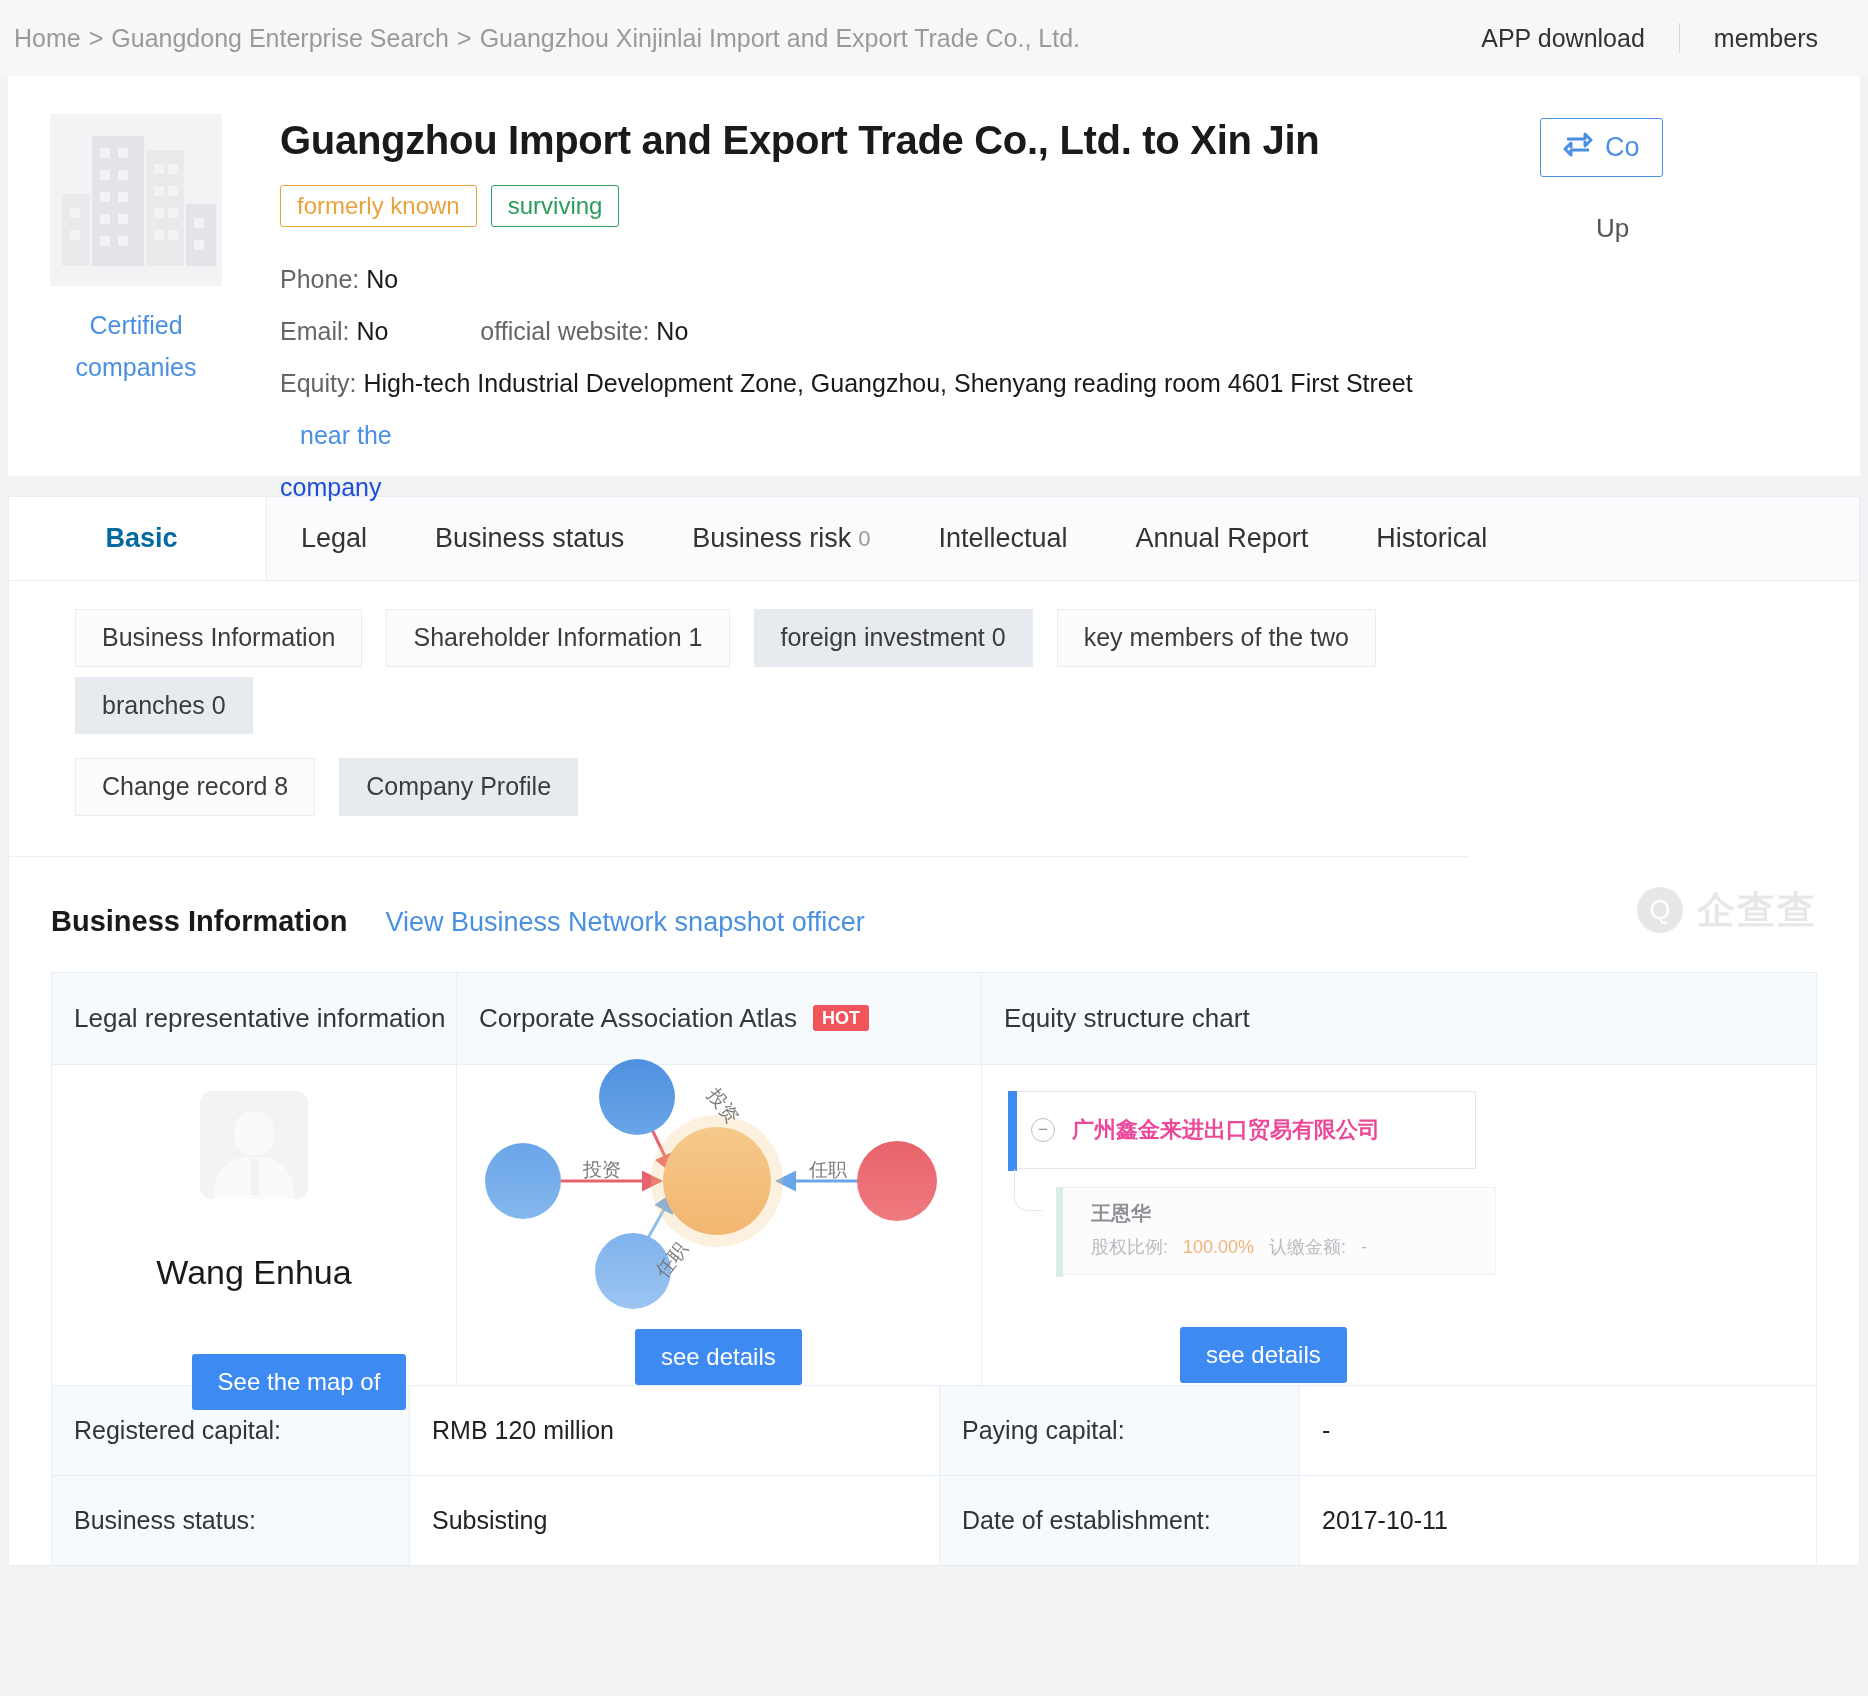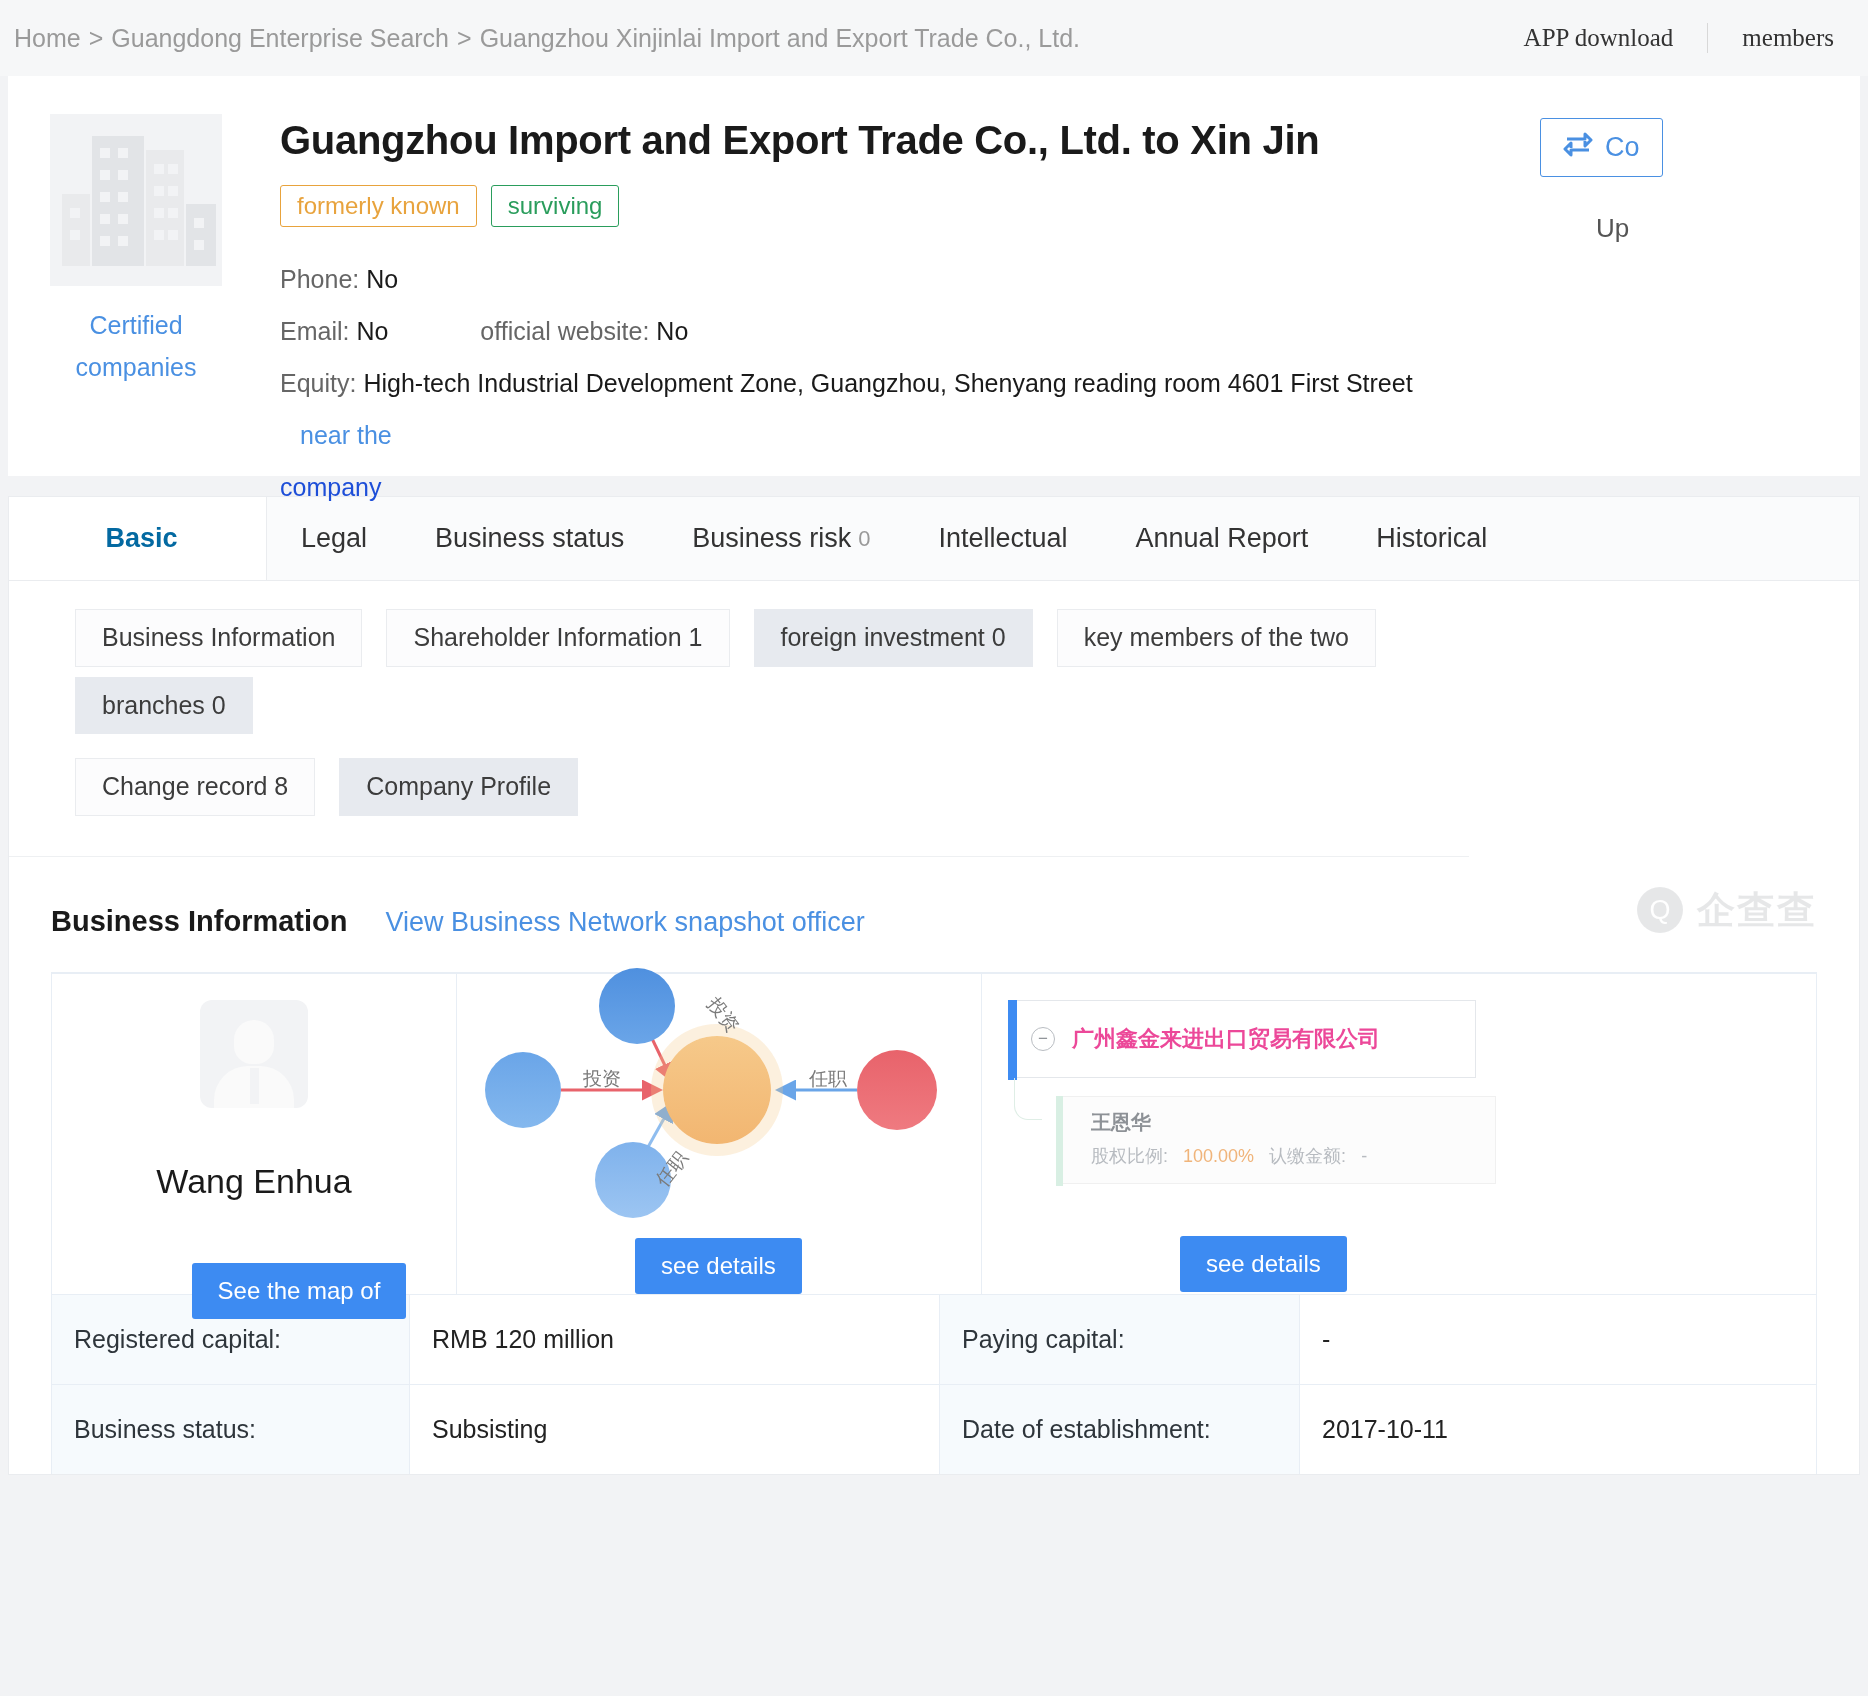--- a/index.html
+++ b/index.html
@@ -20,22 +20,22 @@
     position: relative;
   }
   .breadcrumb {
     font-size: 25px;
     color: #9a9a9a;
     white-space: nowrap;
   }
   .breadcrumb .sep { margin: 0 8px; }
   .topbar-right {
     position: absolute;
-    right: 0; top: 0; height: 76px;
-    display: flex; align-items: center; font-family: Liberation Serif, serif;
+    right: 16px; top: 0; height: 76px;
+    display: flex; align-items: center;
   }
   .topbar-right .tb-item {
     font-size: 25px;
     color: #333;
     padding: 0 34px;
     white-space: nowrap;
   }
   .topbar-right .tb-divider {
     width: 1px; height: 30px; background: #d8d8d8;
   }
@@ -480,20 +480,32 @@
       <span class="biz-link">View Business Network snapshot officer</span>
     </div>
 
     <div class="watermark">
       <div class="wm-circle">Q</div>
       <div class="wm-text">企查查</div>
     </div>
 
     <div class="info-table">
 
+      <div class="tbl-head-row">
+        <div class="tbl-head-cell c1">
+          <span>Legal representative information</span>
+        </div>
+        <div class="tbl-head-cell c2">
+          <span>Corporate Association Atlas</span>
+          <span class="hot-badge">HOT</span>
+        </div>
+        <div class="tbl-head-cell c3">
+          <span>Equity structure chart</span>
+        </div>
+      </div>
 
       <div class="tbl-body-row">
 
         <div class="tbl-body-cell c1">
           <div class="rep-wrap">
             <div class="avatar">
               <div class="av-head"></div>
                 <div class="av-body"></div>
                 <div class="av-tie"></div>
             </div>

